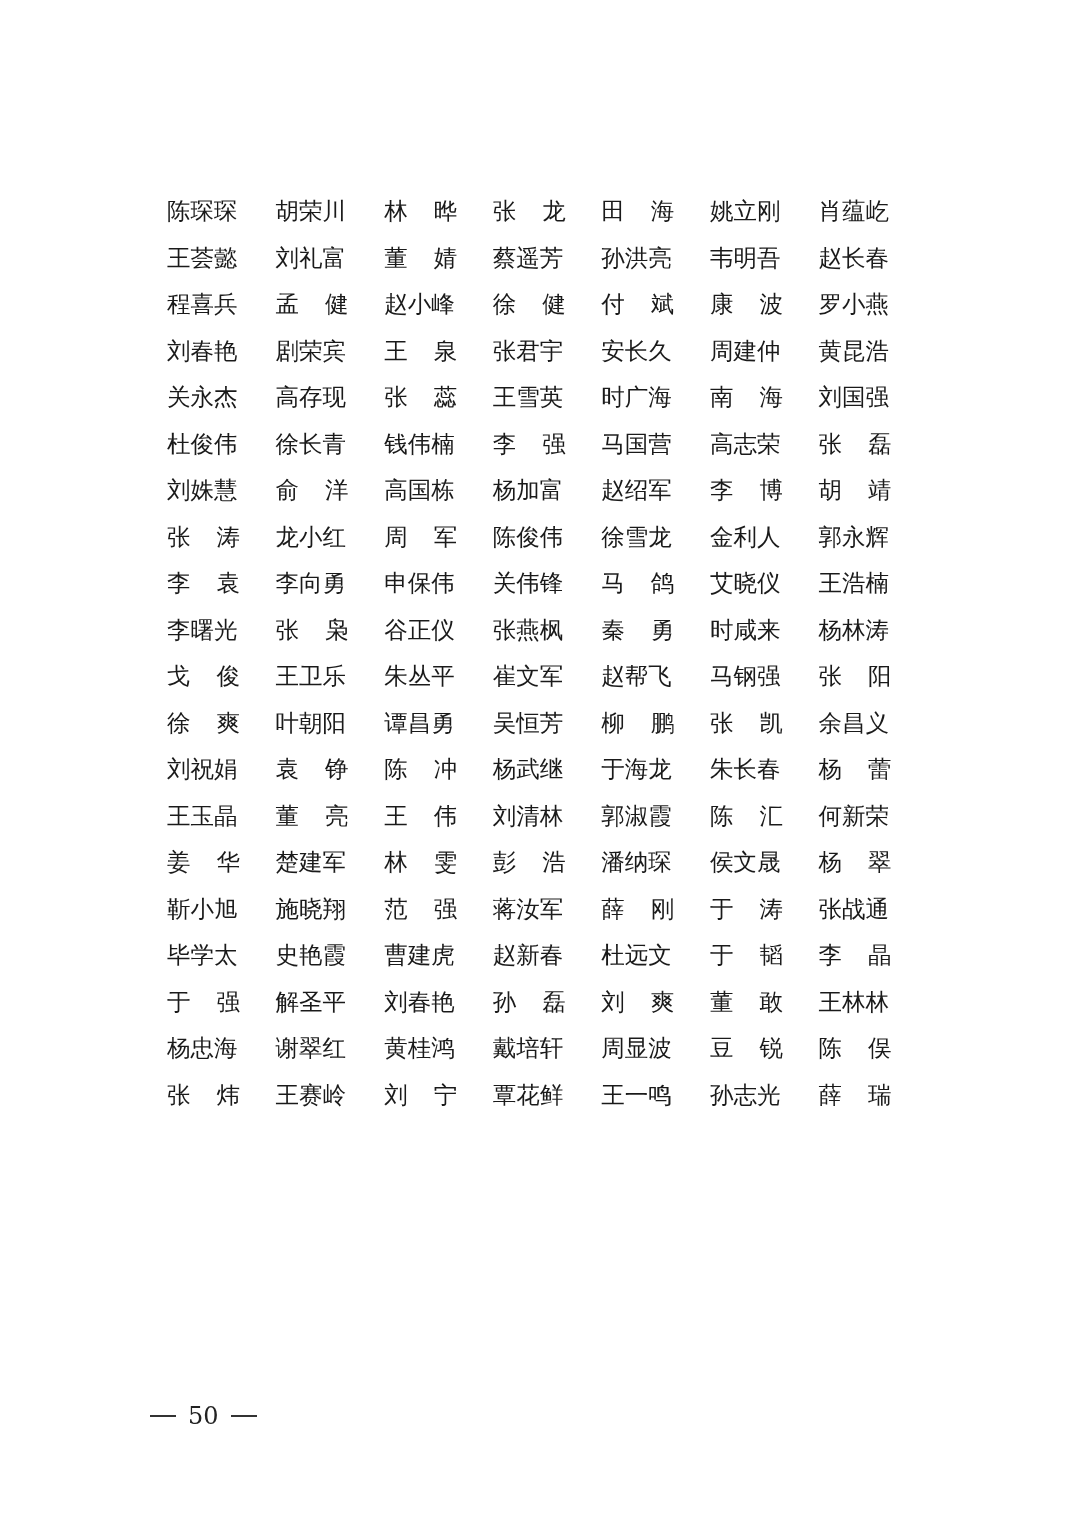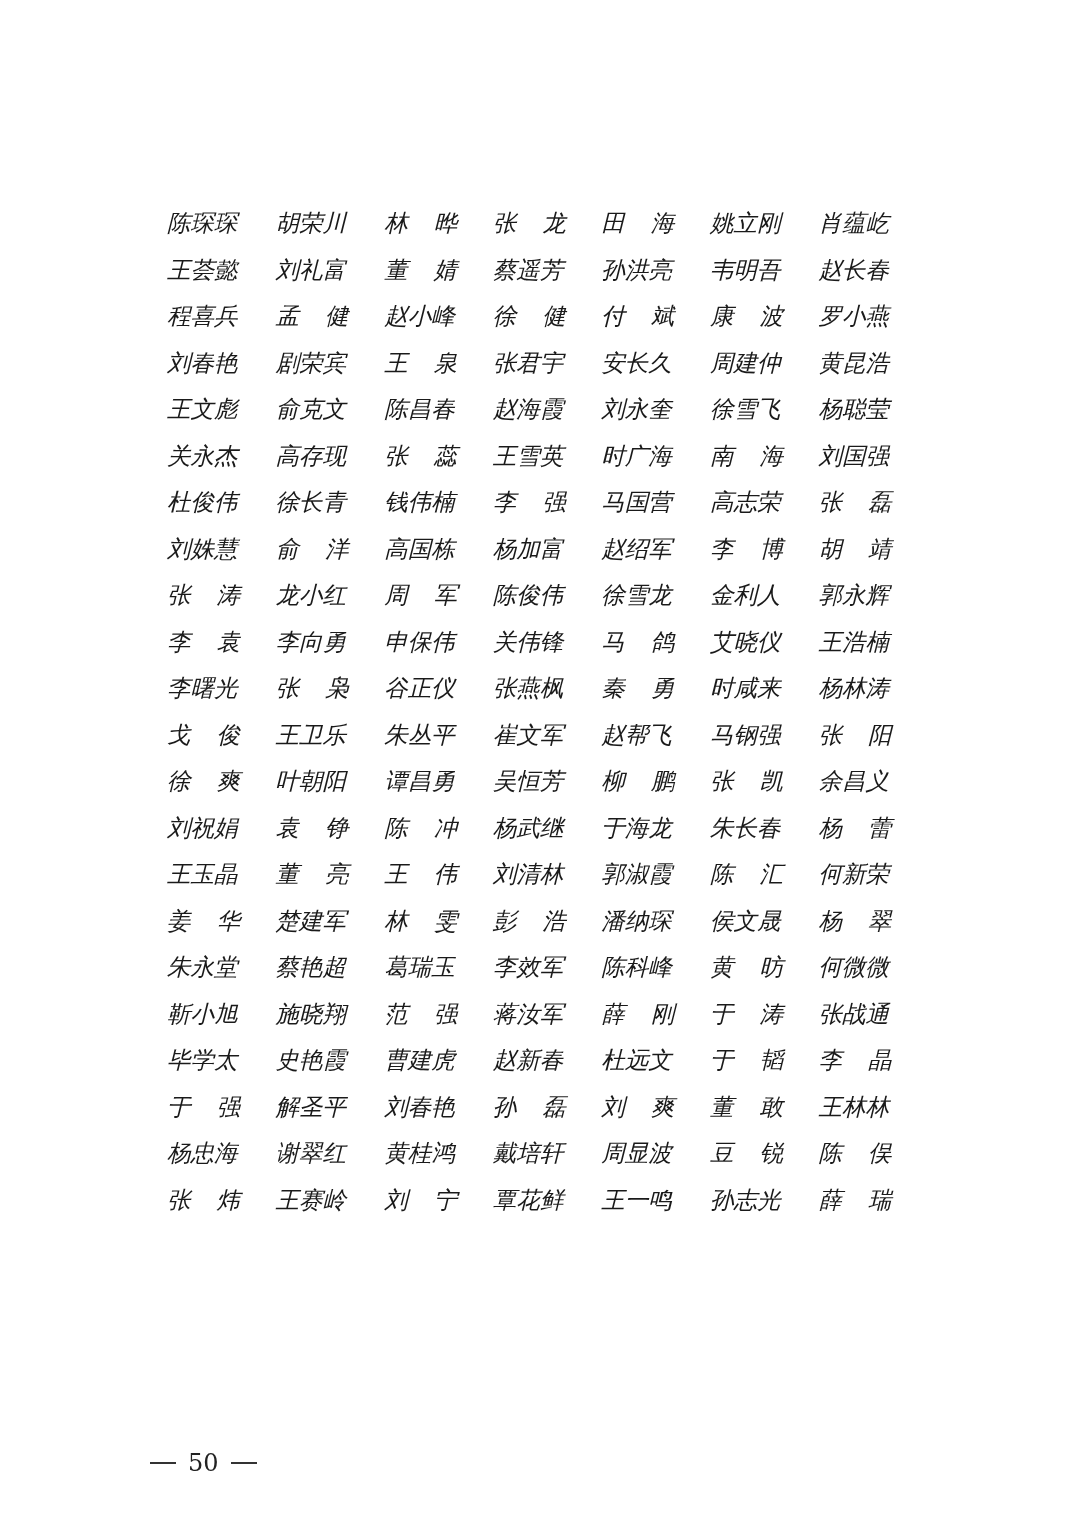--- a/index.html
+++ b/index.html
@@ -1,23 +1,23 @@
 <!DOCTYPE html>
 <html><head>
 <meta charset="utf-8">
 <style>
   html, body { margin: 0; padding: 0; background: #ffffff; }
   body { width: 1080px; height: 1527px; position: relative; overflow: hidden;
          font-family: "DejaVu Serif", "Liberation Serif", serif; color: #1a1a1a; }
-  .names { position: absolute; left: 167px; top: 200px; width: 760px; font-style: italic; }
+  .names { position: absolute; left: 167px; top: 188px; width: 760px; }
   .row { display: flex; height: 46.5px; align-items: center; }
   .name { width: 113px; font-size: 23.5px; letter-spacing: 0; white-space: nowrap; }
   .name .two { display: inline-flex; justify-content: space-between; width: 73px; }
   .footer { position: absolute; left: 150px; top: 1402px; font-size: 24px;
-            display: flex; align-items: center; gap: 12px; color: #222; margin-top: 47px; }
+            display: flex; align-items: center; gap: 12px; color: #222; }
   .dash { display: inline-block; width: 26px; height: 1.5px; background: #333; }
 </style>
 </head>
 <body>
 
 <div class="names" id="names">
     <div class="row">
       <div class="name">陈琛琛</div>
       <div class="name">胡荣川</div>
       <div class="name"><span class="two">
@@ -74,29 +74,20 @@
       <div class="name"><span class="two">
           <span>王</span>
           <span>泉</span>
         </span></div>
       <div class="name">张君宇</div>
       <div class="name">安长久</div>
       <div class="name">周建仲</div>
       <div class="name">黄昆浩</div>
     </div>
     <div class="row">
-      <div class="name">王文彪</div>
-      <div class="name">俞克文</div>
-      <div class="name">陈昌春</div>
-      <div class="name">赵海霞</div>
-      <div class="name">刘永奎</div>
-      <div class="name">徐雪飞</div>
-      <div class="name">杨聪莹</div>
-    </div>
-    <div class="row">
       <div class="name">关永杰</div>
       <div class="name">高存现</div>
       <div class="name"><span class="two">
           <span>张</span>
           <span>蕊</span>
         </span></div>
       <div class="name">王雪英</div>
       <div class="name">时广海</div>
       <div class="name"><span class="two">
           <span>南</span>
@@ -264,32 +255,20 @@
       <div class="name"><span class="two">
           <span>彭</span>
           <span>浩</span>
         </span></div>
       <div class="name">潘纳琛</div>
       <div class="name">侯文晟</div>
       <div class="name"><span class="two">
           <span>杨</span>
           <span>翠</span>
         </span></div>
-    </div>
-    <div class="row">
-      <div class="name">朱永堂</div>
-      <div class="name">蔡艳超</div>
-      <div class="name">葛瑞玉</div>
-      <div class="name">李效军</div>
-      <div class="name">陈科峰</div>
-      <div class="name"><span class="two">
-          <span>黄</span>
-          <span>昉</span>
-        </span></div>
-      <div class="name">何微微</div>
     </div>
     <div class="row">
       <div class="name">靳小旭</div>
       <div class="name">施晓翔</div>
       <div class="name"><span class="two">
           <span>范</span>
           <span>强</span>
         </span></div>
       <div class="name">蒋汝军</div>
       <div class="name"><span class="two">

